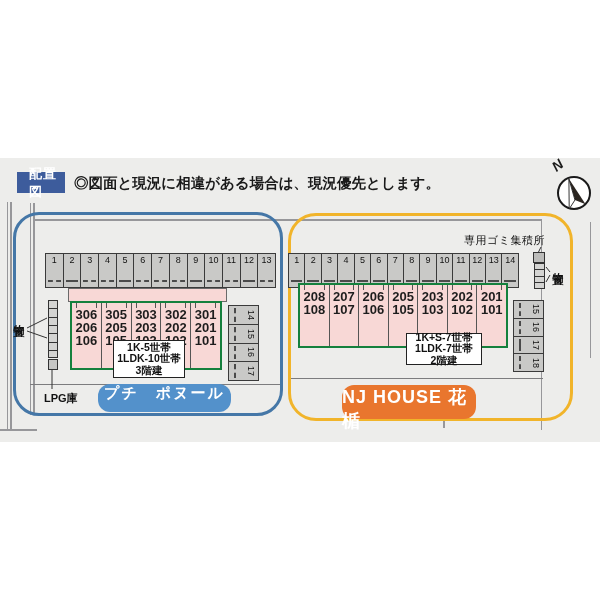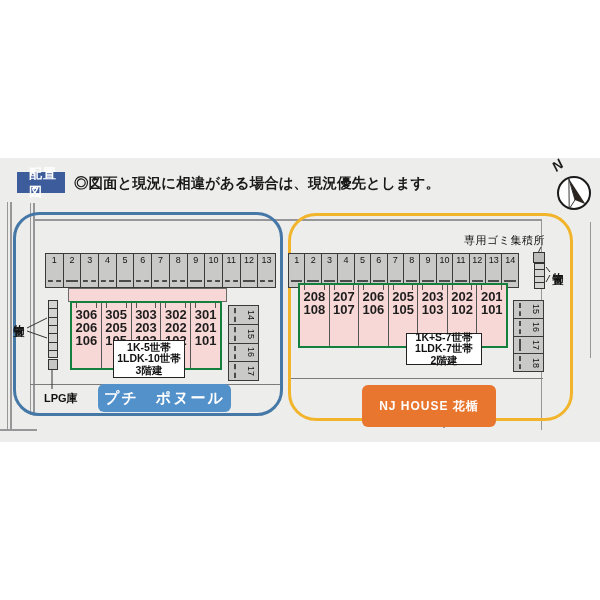--- a/index.html
+++ b/index.html
@@ -68,24 +68,24 @@
   .unit-col::before { left:4px; } .unit-col::after { right:4px; }
 
   
   .info-box { position:absolute; background:#fff; border:1px solid #222; z-index:5;
     display:flex; flex-direction:column; align-items:center; justify-content:center;
     font-weight:bold; font-size:10.5px; line-height:11.5px; color:#111; white-space:nowrap; }
   #left-info  { left:113px; top:340px; width:72px; height:38px; }
   #right-info { left:370px; top:333px; width:76px; height:32px;margin-left:36px; }
 
   
-  .name-label { position:absolute; border-radius:6px; color:#fff; font-weight:bold; z-index:6;
-    display:flex; align-items:center; justify-content:center; }
+  .name-label { position:absolute; border-radius:12px; color:#fff; font-weight:bold; z-index:6;
+    display:flex; justify-content:center; }
   #left-name  { left:98px;  top:384px; width:133px; height:28px; background:var(--left_name_bg,#5391cb);  font-size:15px; letter-spacing:2px; }
-  #right-name { left:362px; top:385px; width:134px; height:42px; background:var(--right_name_bg,#e9762e); font-size:12px; letter-spacing:1px; }
+  #right-name { left:342px; top:385px; width:134px; height:34px; background:var(--right_name_bg,#e9762e); font-size:18px; letter-spacing:1px; }
 
   
   #left-stack { position:absolute; left:48px; top:300px; width:10px; height:58px;
     border:1px solid #333; background:repeating-linear-gradient(180deg,#d4d4d2 0 7.3px,#333 7.3px 8.3px); }
   #lpg-box    { position:absolute; left:48px; top:359px; width:10px; height:11px; border:1px solid #333; background:#c6c6c4; }
   #gomi-box   { position:absolute; left:533px; top:252px; width:12px; height:11px; border:1px solid #333; background:#bcbcba; }
   #right-stack{ position:absolute; left:534px; top:263px; width:11px; height:26px;
     border:1px solid #333; background:repeating-linear-gradient(180deg,#d4d4d2 0 5.5px,#333 5.5px 6.5px); }
 
   

